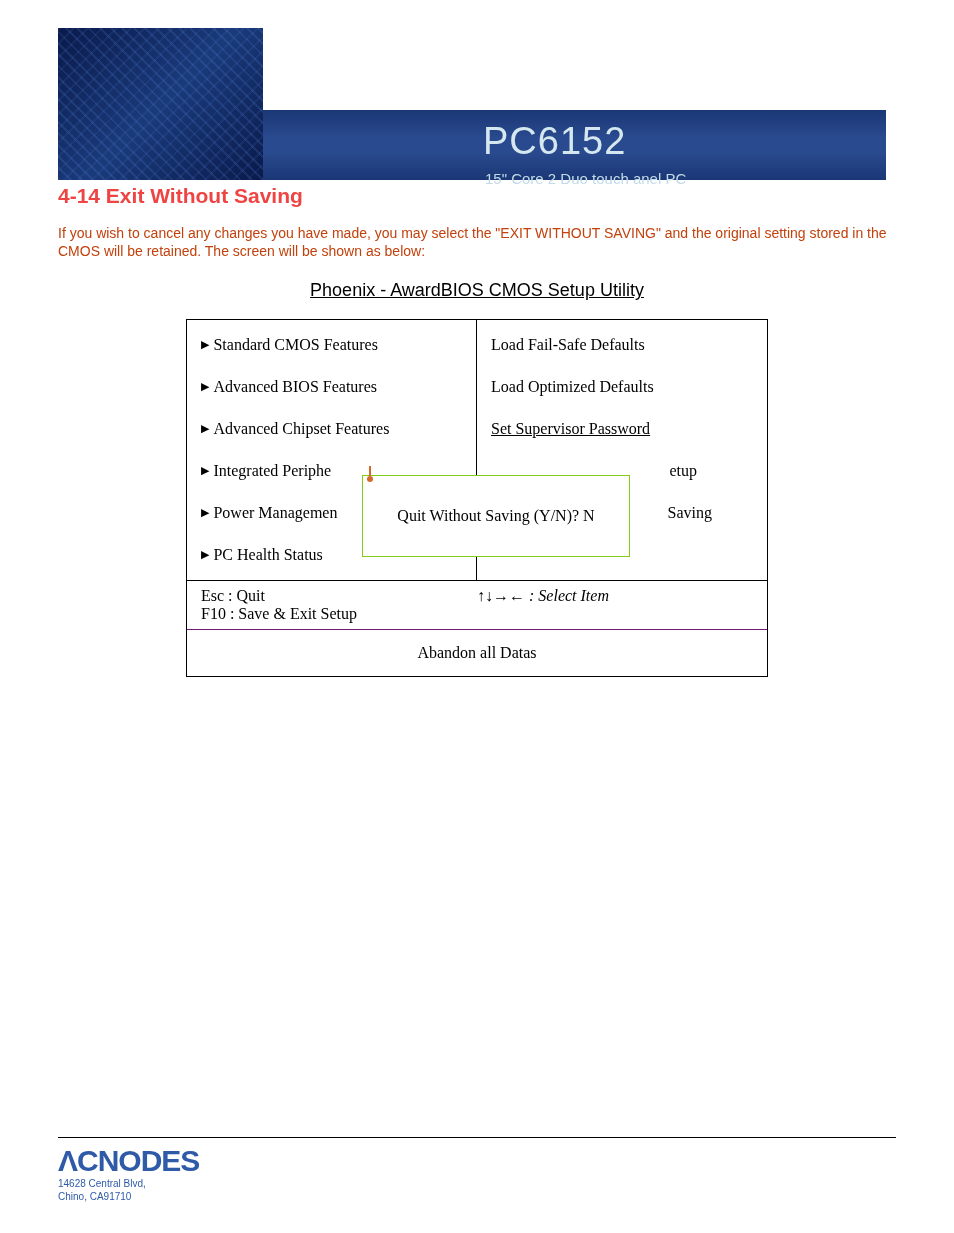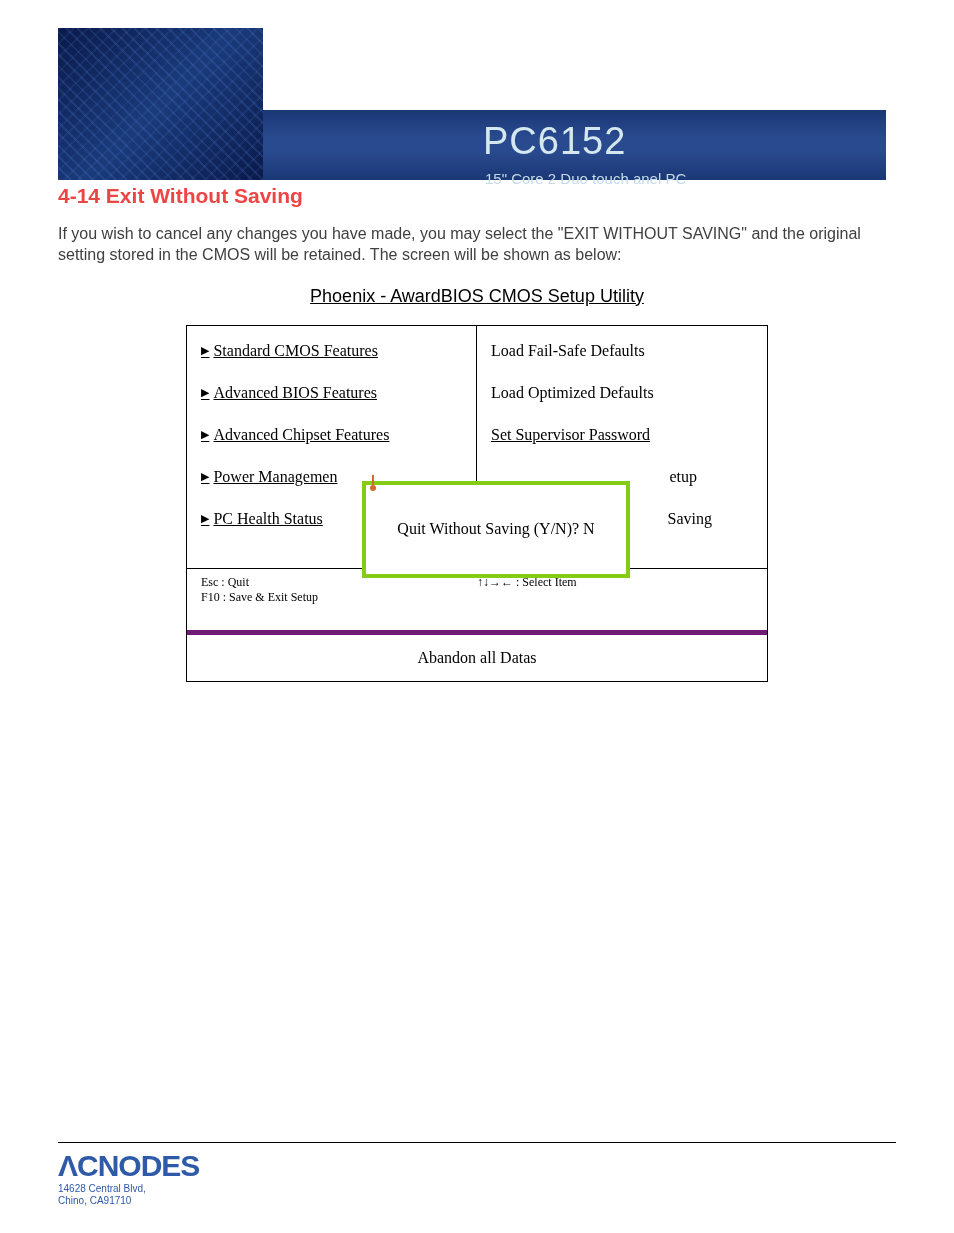--- a/index.html
+++ b/index.html
@@ -72,22 +72,22 @@
   }
   .section-heading {
     font-family: Arial, sans-serif;
     font-size: 21px;
     font-weight: bold;
     color: #ef4444;
     margin: 4px 0 2px 0;
   }
   .body-text {
     font-family: Arial, sans-serif;
-    font-size: 16px;
-    color: #404040;
+    font-size: 14px;
+    color: #c2410c;
     line-height: 1.3;
     margin: 16px 0 20px 0;
   }
   .caption {
     text-align: center;
     font-family: Arial, sans-serif;
     font-size: 18px;
     color: #000;
     margin: 10px 0 18px 0;
     text-decoration: underline;
@@ -104,60 +104,58 @@
   }
   .bios-grid {
     display: grid;
     grid-template-columns: 1fr 1fr;
   }
   .bios-left, .bios-right {
     padding: 4px 0;
   }
   .bios-left {
     border-right: 1px solid #000;
-    text-decoration: underline;
   }
   .bios-item {
     padding: 12px 14px;
     position: relative;
     white-space: nowrap;
   }
   .tri::before {
     content: "▶";
     font-size: 11px;
     margin-right: 4px;
     position: relative;
     top: -2px;
   }
   .underline {
     text-decoration: underline;
   }
   .hotkeys-row {
     border-top: 1px solid #000;
     padding: 6px 14px 6px 14px;
     font-family: "Times New Roman", serif;
-    font-size: 12px;
+    font-size: 16px;
     display: flex;
   }
   .hotkeys-left { width: 50%; white-space: nowrap; }
-  .hotkeys-right { width: 50%; white-space: nowrap; }
+  .hotkeys-right { width: 50%; white-space: nowrap; font-style: italic; }
   .footer-row {
-    border-top: 5px solid #701a75;
+    border-top: 1px solid #701a75;
     padding: 14px 0;
     text-align: center;
-    margin-top: 19px;
   }
   
   .bios-dialog {
     position: absolute;
     left: 175px;
     top: 155px;
     width: 268px;
-    height: 97px;
-    border: 4px solid #84cc16;
+    height: 82px;
+    border: 1px solid #84cc16;
     background: #fff;
     display: flex;
     align-items: center;
     justify-content: center;
   }
   .bios-dialog .mark {
     position: absolute;
     left: 4px;
     top: -10px;
     width: 10px;
@@ -229,20 +227,21 @@
   <div class="section-heading">4-14  Exit Without Saving</div>
   <p class="body-text">If you wish to cancel any changes you have made, you may select the "EXIT WITHOUT SAVING" and the original setting stored in the CMOS will be retained. The screen will be shown as below:</p>
   <div class="caption">Phoenix - AwardBIOS CMOS Setup Utility</div>
 
   <div class="bios-wrapper">
     <div class="bios-grid">
       <div class="bios-left">
         <div class="bios-item tri">Standard CMOS Features</div>
         <div class="bios-item tri">Advanced BIOS Features</div>
         <div class="bios-item tri">Advanced Chipset Features</div>
+        <div class="bios-item tri">Integrated Periphe</div>
         <div class="bios-item tri">Power Managemen</div>
         <div class="bios-item tri">PC Health Status</div>
       </div>
       <div class="bios-right">
         <div class="bios-item">Load Fail-Safe Defaults</div>
         <div class="bios-item">Load Optimized Defaults</div>
         <div class="bios-item underline">Set Supervisor Password</div>
         <div class="bios-item" style="text-align:right; padding-right:70px">etup</div>
         <div class="bios-item" style="text-align:right; padding-right:55px">Saving</div>
         <div class="bios-item"></div>

